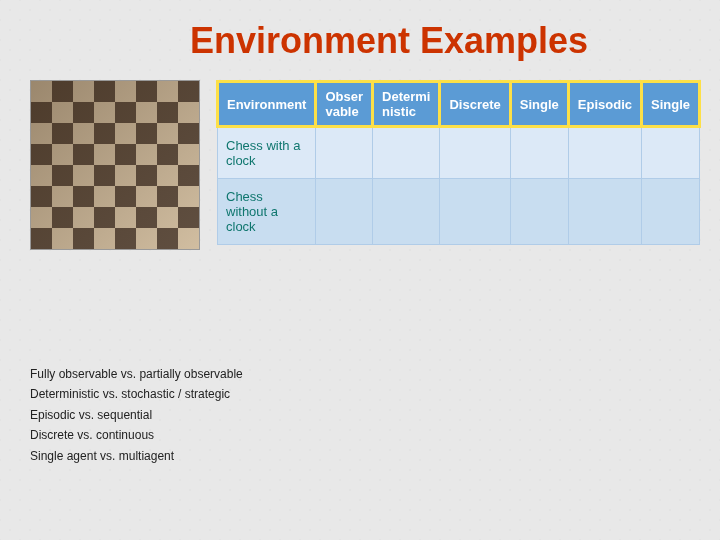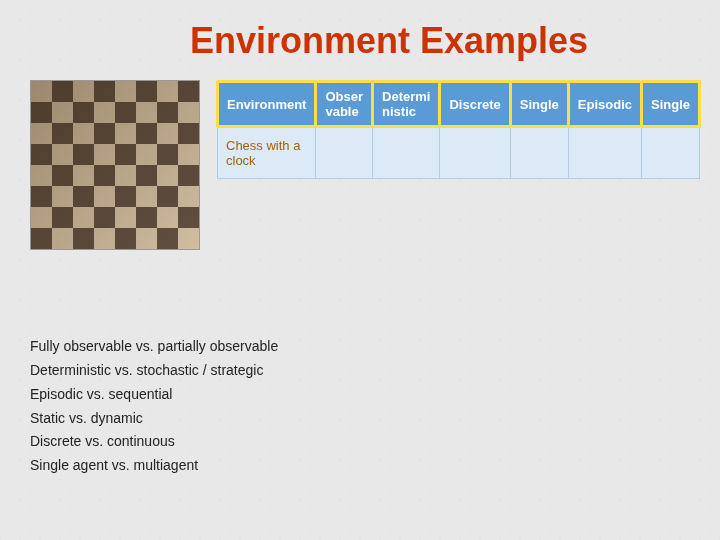--- a/index.html
+++ b/index.html
@@ -104,29 +104,29 @@
     tbody tr:nth-child(odd) {
       background: #dce9f7;
     }
     tbody tr:nth-child(even) {
       background: #c8ddf0;
     }
 
     tbody td {
       padding: 10px 8px;
       border: 1px solid #b0cce8;
-      color: #a16207;
+      color: #0f766e;
       font-size: 13px;
     }
 
     .bottom-text {
       position: absolute;
-      bottom: 30px;
+      bottom: 42px;
       left: 30px;
-      font-size: 14px;
+      font-size: 12px;
       color: #222;
       line-height: 1.7;
     }
   </style>
 </head>
 <body>
 
 <div class="page">
 
   <h1 class="title">Environment Examples</h1>
@@ -218,28 +218,36 @@
         <tbody id="table-body">
         <tr>
               <td>Chess with a clock</td>
               <td></td>
               <td></td>
               <td></td>
               <td></td>
               <td></td>
               <td></td>
             </tr>
+            <tr>
+              <td>Chess without a clock</td>
+              <td></td>
+              <td></td>
+              <td></td>
+              <td></td>
+              <td></td>
+              <td></td>
+            </tr>
           </tbody>
       </table>
     </div>
 
   </div>
 
   <div class="bottom-text" id="bottom-notes">
       <p>Fully observable vs. partially observable</p>
       <p>Deterministic vs. stochastic / strategic</p>
       <p>Episodic vs. sequential</p>
-      <p>Static vs. dynamic</p>
       <p>Discrete vs. continuous</p>
       <p>Single agent vs. multiagent</p>
     </div>
 
 </div>
 
 </body></html>

